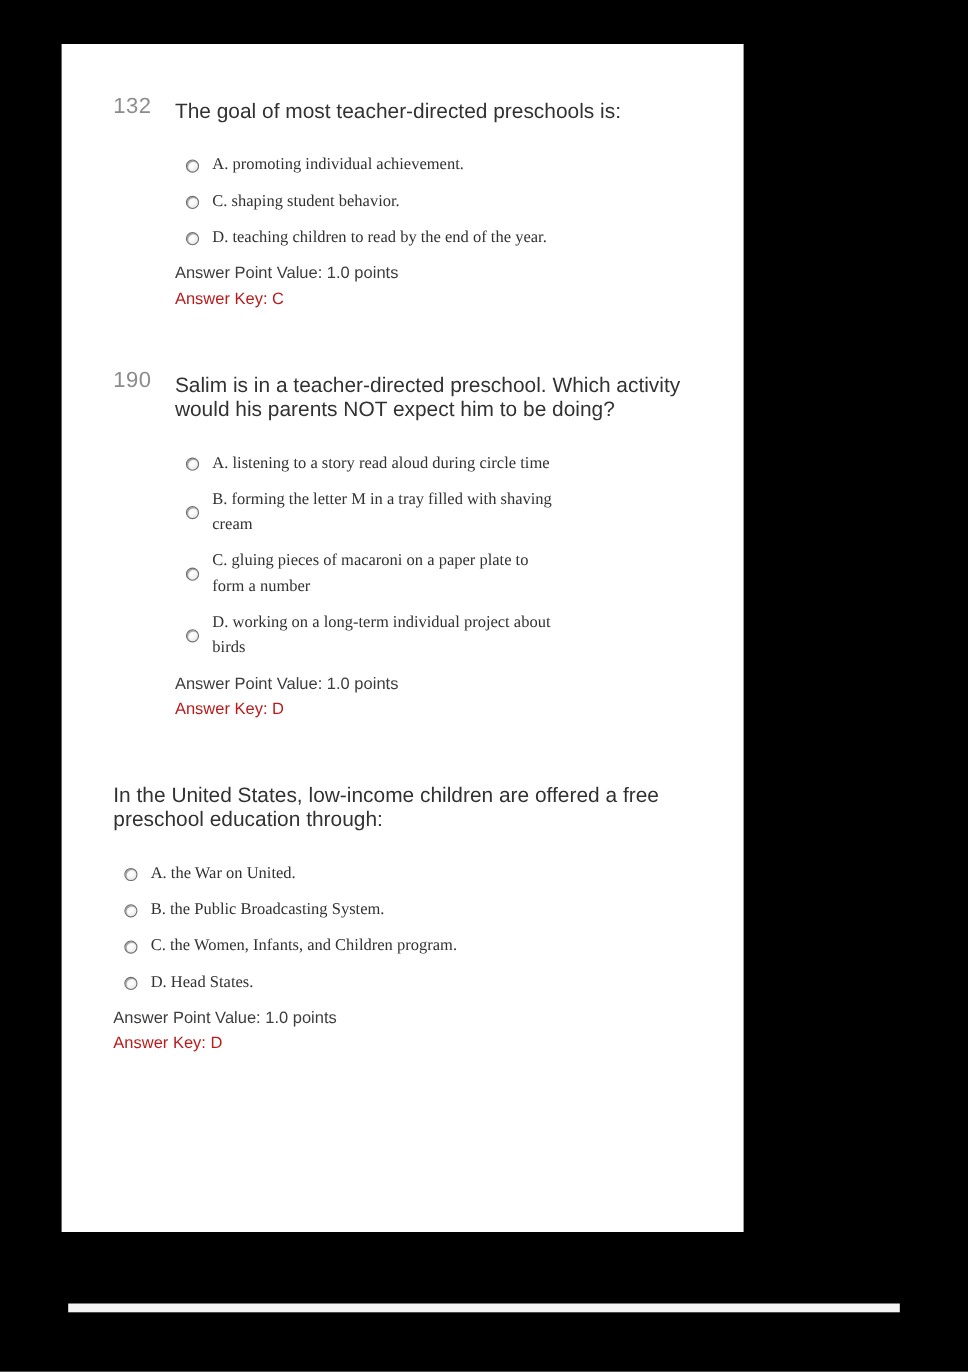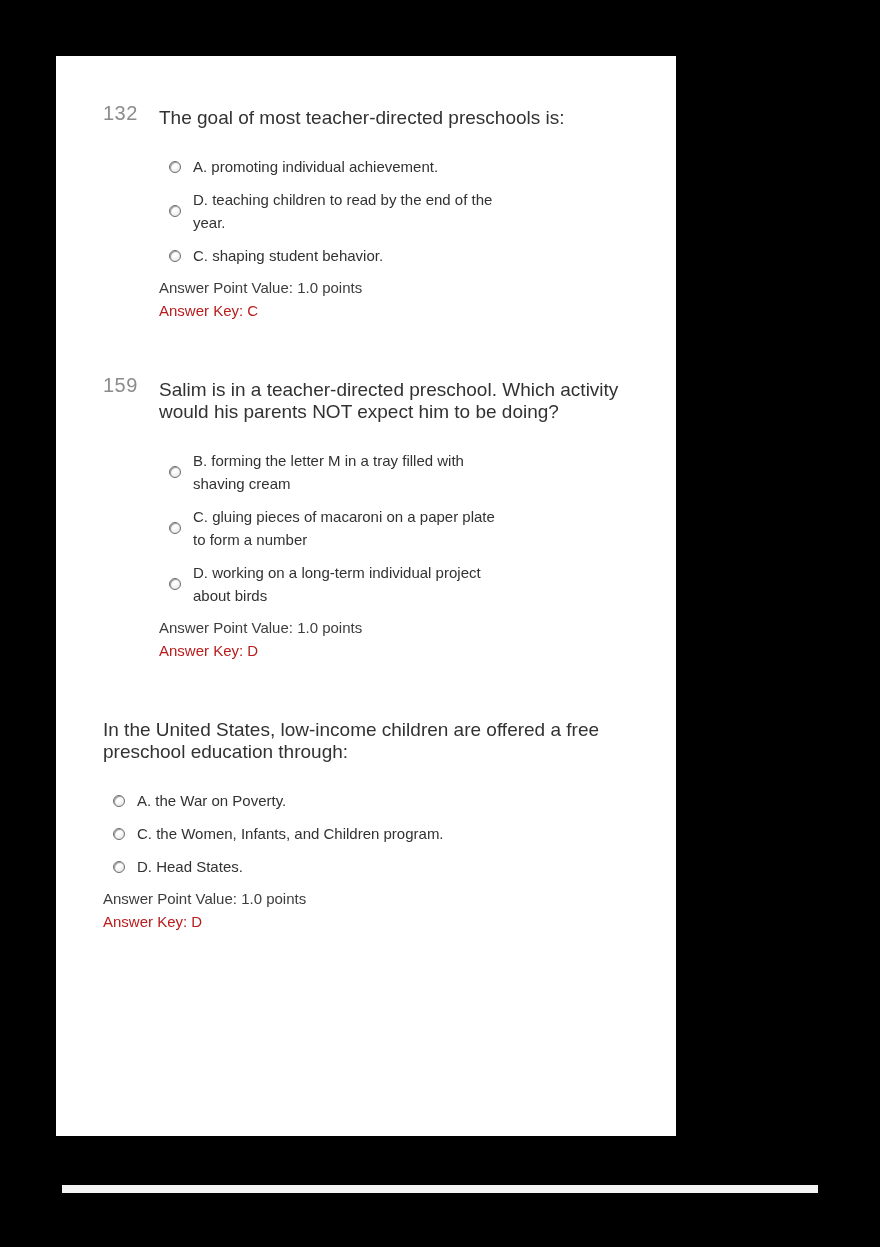--- a/index.html
+++ b/index.html
@@ -6,21 +6,21 @@
   html, body { width: 880px; height: 1247px; }
   body {
     background: #000000;
     font-family: "Liberation Sans", sans-serif;
     position: relative;
     overflow: hidden;
   }
   .card {
     position: absolute;
     left: 56px;
-    top: 56px;
+    top: 40px;
     width: 620px;
     height: 1080px;
     background: #ffffff;
     padding: 46px 40px 0 47px;
   }
   .question {
     display: flex;
     margin-bottom: 52px;
   }
   .qnum {
@@ -54,20 +54,21 @@
     background: radial-gradient(circle at 35% 30%, #ffffff 30%, #ececec 70%, #cccccc 100%);
     box-shadow: inset 1px 1px 1px rgba(0,0,0,0.40);
     flex-shrink: 0;
     margin-right: 12px;
   }
   .opt-label {
     font-size: 15px;
     color: #323232;
     line-height: 23px;
     max-width: 312px;
+    font-family: Liberation Serif, serif;
   }
   .points {
     font-size: 15px;
     color: #3d3d3d;
     line-height: 22px;
   }
   .akey {
     font-size: 15px;
     color: #b91c1c;
     line-height: 22px;
@@ -91,37 +92,41 @@
     <div class="qnum">132</div>
     <div class="qbody">
       <p class="qtext">The goal of most teacher-directed preschools is:</p>
       <div class="options">
         <div class="option">
           <span class="radio"></span>
           <span class="opt-label">A. promoting individual achievement.</span>
         </div>
         <div class="option">
           <span class="radio"></span>
-          <span class="opt-label">D. teaching children to read by the end of the year.</span>
+          <span class="opt-label">C. shaping student behavior.</span>
         </div>
         <div class="option">
           <span class="radio"></span>
-          <span class="opt-label">C. shaping student behavior.</span>
+          <span class="opt-label">D. teaching children to read by the end of the year.</span>
         </div>
       </div>
       <p class="points">Answer Point Value: 1.0 points</p>
       <p class="akey">Answer Key: C</p>
     </div>
   </section>
 
   <section class="question">
-    <div class="qnum">159</div>
+    <div class="qnum">190</div>
     <div class="qbody">
       <p class="qtext">Salim is in a teacher-directed preschool. Which activity would his parents NOT expect him to be doing?</p>
       <div class="options">
+        <div class="option">
+          <span class="radio"></span>
+          <span class="opt-label">A. listening to a story read aloud during circle time</span>
+        </div>
         <div class="option">
           <span class="radio"></span>
           <span class="opt-label">B. forming the letter M in a tray filled with shaving cream</span>
         </div>
         <div class="option">
           <span class="radio"></span>
           <span class="opt-label">C. gluing pieces of macaroni on a paper plate to form a number</span>
         </div>
         <div class="option">
           <span class="radio"></span>
@@ -132,21 +137,25 @@
       <p class="akey">Answer Key: D</p>
     </div>
   </section>
 
   <section class="question">
     <div class="qbody">
       <p class="qtext">In the United States, low-income children are offered a free preschool education through:</p>
       <div class="options">
         <div class="option">
           <span class="radio"></span>
-          <span class="opt-label">A. the War on Poverty.</span>
+          <span class="opt-label">A. the War on United.</span>
+        </div>
+        <div class="option">
+          <span class="radio"></span>
+          <span class="opt-label">B. the Public Broadcasting System.</span>
         </div>
         <div class="option">
           <span class="radio"></span>
           <span class="opt-label">C. the Women, Infants, and Children program.</span>
         </div>
         <div class="option">
           <span class="radio"></span>
           <span class="opt-label">D. Head States.</span>
         </div>
       </div>

